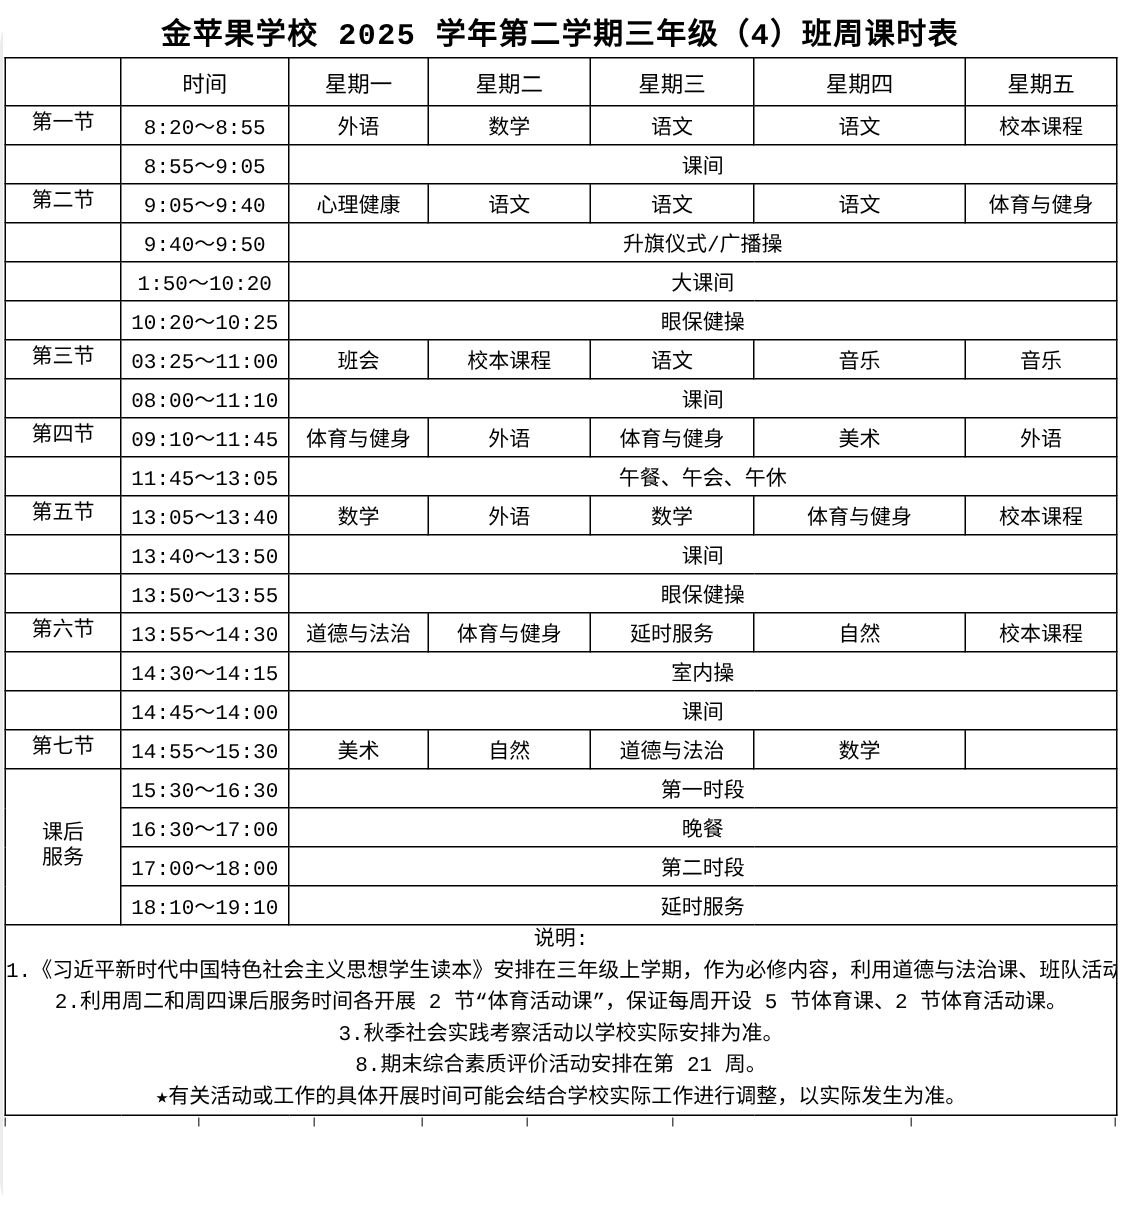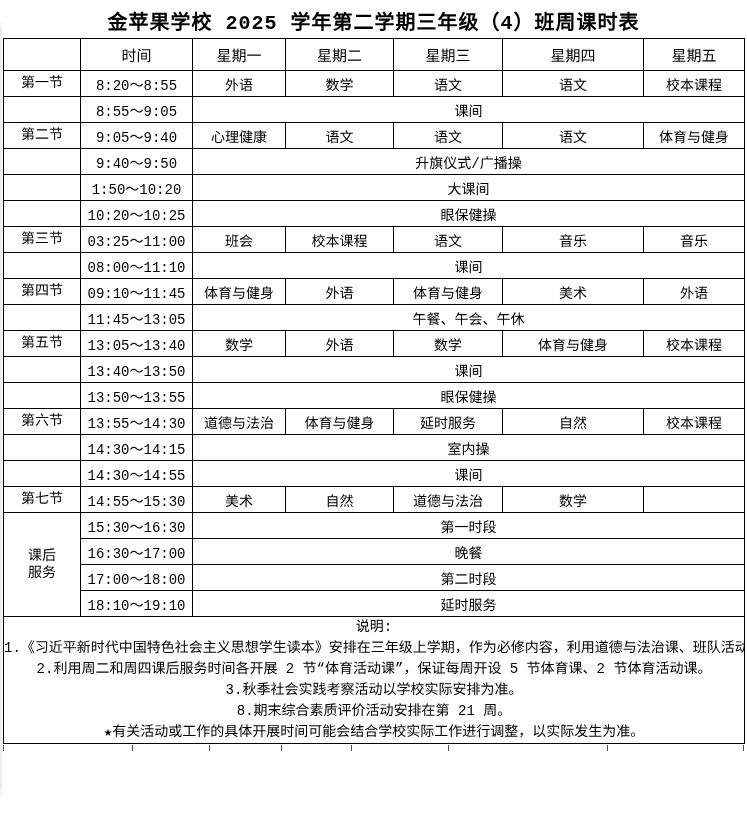--- a/index.html
+++ b/index.html
@@ -198,21 +198,21 @@
           <td>自然</td>
           <td>校本课程</td>
         </tr>
         <tr>
           <td class="c-period"></td>
           <td class="c-time">14:30～14:15</td>
           <td class="c-span" colspan="5">室内操</td>
         </tr>
         <tr>
           <td class="c-period"></td>
-          <td class="c-time">14:30～14:55</td>
+          <td class="c-time">14:45～14:00</td>
           <td class="c-span" colspan="5">课间</td>
         </tr>
         <tr>
           <td class="c-period">第七节</td>
           <td class="c-time">14:55～15:30</td>
           <td>美术</td>
           <td>自然</td>
           <td>道德与法治</td>
           <td>数学</td>
           <td></td>

